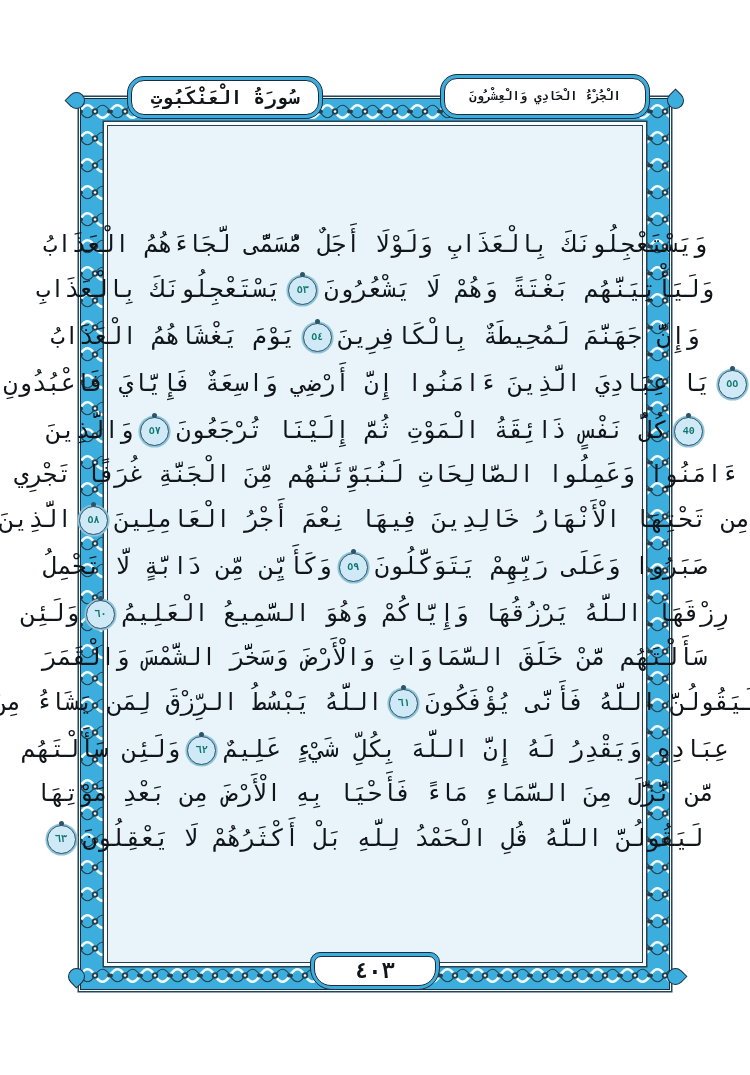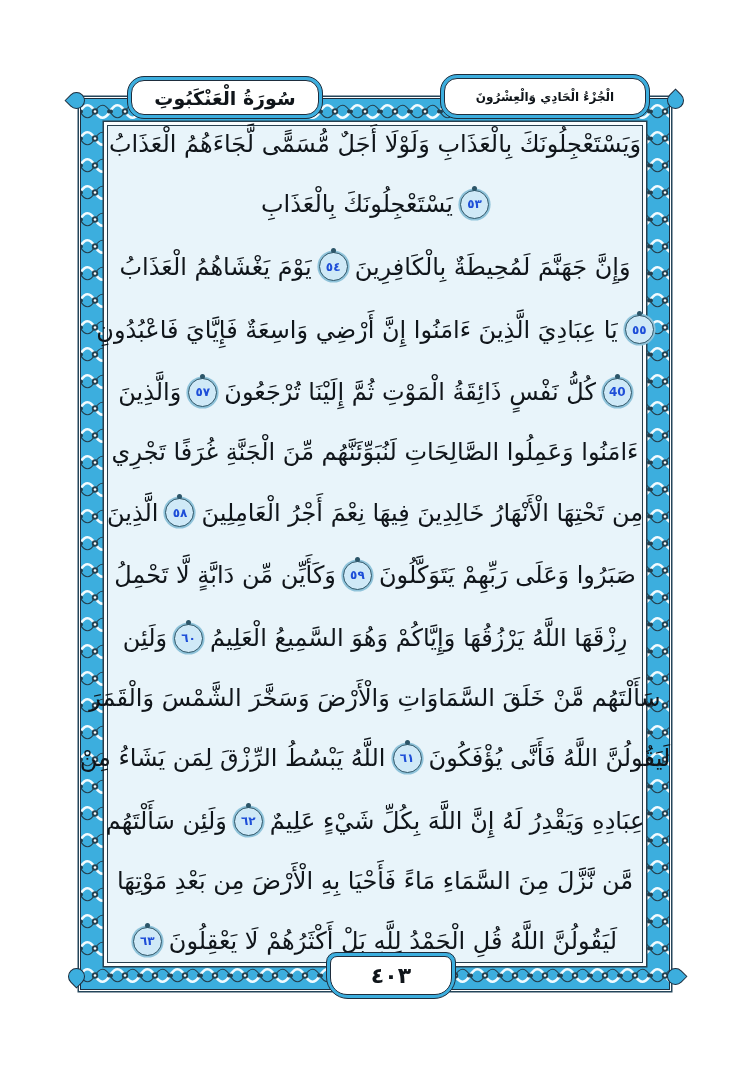--- a/index.html
+++ b/index.html
@@ -2,21 +2,21 @@
 <html lang="ar"><head>
 <meta charset="utf-8">
 <style>
   html, body {
     margin: 0; padding: 0;
     width: 750px; height: 1075px;
     background: #ffffff;
     overflow: hidden;
     font-family: "DejaVu Sans", sans-serif;
   }
-  .page { position: relative; width: 750px; height: 1075px; background: #ffffff; }
+  .page { position: relative; width: 750px; height: 1075px; background: #ffffff; font-family: Liberation Mono, monospace; }
 
   
   .frame {
     position: absolute; left: 80px; top: 98px;
     width: 590px; height: 892px;
     box-shadow: 0 0 0 1px #ffffff, 0 0 0 2.5px #24455a;
   }
   .frame svg { display: block; }
 
   .inner-page {
@@ -26,42 +26,42 @@
     border: 1.5px solid #28404f;
     box-shadow: 0 0 0 3px #fbfeff, 0 0 0 4.5px #28404f;
     box-sizing: border-box;
   }
 
   
   .qlines {
     direction: rtl;
     width: 100%; height: 100%;
     display: flex; flex-direction: column;
-    justify-content: space-between;
+    justify-content: center;
     padding: 6px 10px; box-sizing: border-box; gap: 18px;
   }
   .qline {
     display: flex; align-items: center; justify-content: center;
     gap: 7px;
     white-space: nowrap;
     color: #10151a;
     font-size: 24px;
     line-height: 1;
   }
   .qtext { letter-spacing: 0; }
 
   .ayah {
     position: relative;
     display: inline-flex; align-items: center; justify-content: center;
     width: 27px; height: 27px;
     border-radius: 50%;
     background: #cfe9f7;
     border: 1.4px solid #2c5568;
     box-shadow: 0 0 0 1.6px #8fc3da;
-    font-size: 12px; font-weight: bold; color: #1d4ed8;
+    font-size: 10px; font-weight: bold; color: #0f766e;
     flex: 0 0 auto;
   }
   .ayah::before {
     content: ""; position: absolute; top: -5px; left: 50%;
     width: 5px; height: 5px; margin-left: -2.5px;
     background: #2c5568; border-radius: 50%;
   }
 
   
   .cartouche {
@@ -80,21 +80,21 @@
     height: 100%;
     display: flex; align-items: center; justify-content: center;
     direction: rtl;
     font-weight: bold; color: #10151a;
     padding: 2px 14px; box-sizing: border-box;
   }
   .cartouche-surah { left: 127px; top: 76px; width: 196px; height: 43px; font-size: 19px; }
   .cartouche-juz   { left: 440px; top: 74px; width: 210px; height: 45px; font-size: 12px; }
 
   .cartouche-pagenum {
-    left: 326px; top: 952px; width: 130px; height: 47px;
+    left: 310px; top: 952px; width: 130px; height: 38px;
     border-radius: 10px 10px 22px 22px;
   }
   .cartouche-pagenum .pill { font-size: 22px; border-radius: 7px 7px 17px 17px; letter-spacing: 3px; }
 
   
   .corner-orn {
     position: absolute; width: 15px; height: 15px;
     background: #3caede; border: 1.5px solid #1e2d3d;
     border-radius: 50% 50% 50% 0;
     z-index: 4;
@@ -137,20 +137,21 @@
   <div class="cartouche cartouche-juz">
     <div class="pill">الْجُزْءُ الْحَادِي وَالْعِشْرُونَ</div>
   </div>
 
   <div class="inner-page">
     <div class="qlines" id="quran-lines">
         <div class="qline">
           <span class="qtext">وَيَسْتَعْجِلُونَكَ بِالْعَذَابِ وَلَوْلَا أَجَلٌ مُّسَمًّى لَّجَاءَهُمُ الْعَذَابُ</span>
         </div>
         <div class="qline">
+          <span class="qtext">وَلَيَأْتِيَنَّهُم بَغْتَةً وَهُمْ لَا يَشْعُرُونَ</span>
           <span class="ayah">٥٣</span>
           <span class="qtext">يَسْتَعْجِلُونَكَ بِالْعَذَابِ</span>
         </div>
         <div class="qline">
           <span class="qtext">وَإِنَّ جَهَنَّمَ لَمُحِيطَةٌ بِالْكَافِرِينَ</span>
           <span class="ayah">٥٤</span>
           <span class="qtext">يَوْمَ يَغْشَاهُمُ الْعَذَابُ</span>
         </div>
         <div class="qline">
           <span class="ayah">٥٥</span>

